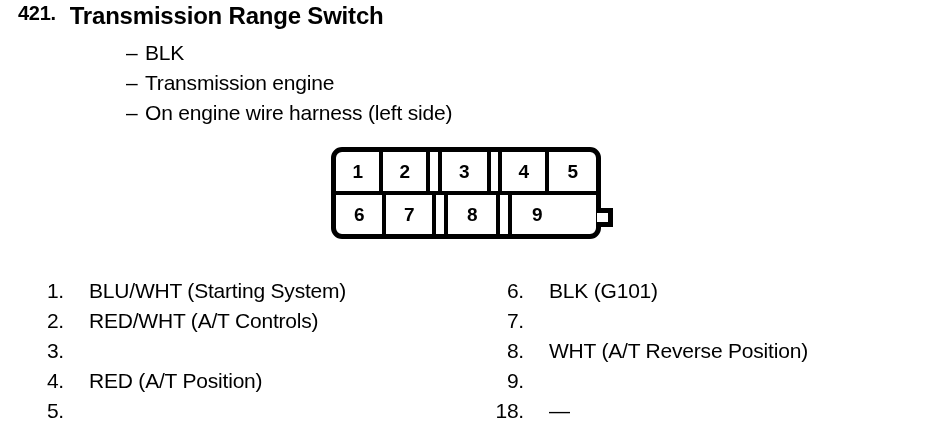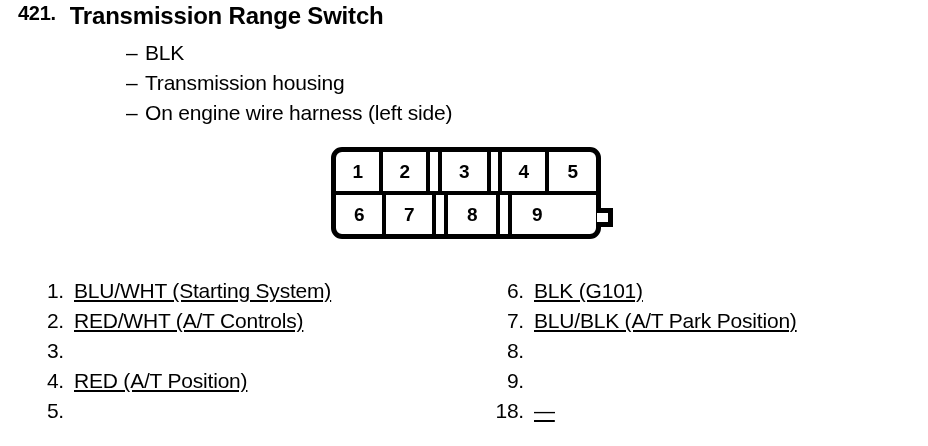--- a/index.html
+++ b/index.html
@@ -153,39 +153,38 @@
     height: 30px;
     line-height: 30px;
     white-space: nowrap;
   }
   .legend-num {
     width: 36px;
     text-align: right;
     flex: 0 0 auto;
   }
   .legend-text {
-    margin-left: 10px;
+    margin-left: 25px;
     flex: 0 0 auto;
-    text-decoration: underline;
   }
 </style>
 </head>
 <body>
 
 <div class="header">
   <div class="title-row">
     <span class="title-num">421.</span><span class="title-text">Transmission Range Switch</span>
   </div>
 
   <div class="bullet-list">
     <div class="bullet-item">
       <span class="bullet-dash">–</span><span class="bullet-label">BLK</span>
     </div>
     <div class="bullet-item">
-      <span class="bullet-dash">–</span><span class="bullet-label">Transmission housing</span>
+      <span class="bullet-dash">–</span><span class="bullet-label">Transmission engine</span>
     </div>
     <div class="bullet-item">
       <span class="bullet-dash">–</span><span class="bullet-label">On engine wire harness (left side)</span>
     </div>
   </div>
 </div>
 
 <div class="connector">
   <div class="connector-body"></div>
   <div class="connector-tab"></div>
@@ -235,24 +234,24 @@
   </div>
 </div>
 
 <div class="pin-legend right">
   <div class="legend-item">
     <span class="legend-num">6.</span>
     <span class="legend-text">BLK (G101)</span>
   </div>
   <div class="legend-item">
     <span class="legend-num">7.</span>
-    <span class="legend-text">BLU/BLK (A/T Park Position)</span>
   </div>
   <div class="legend-item">
     <span class="legend-num">8.</span>
+    <span class="legend-text">WHT (A/T Reverse Position)</span>
   </div>
   <div class="legend-item">
     <span class="legend-num">9.</span>
   </div>
   <div class="legend-item">
     <span class="legend-num">18.</span>
     <span class="legend-text">—</span>
   </div>
 </div>
 

